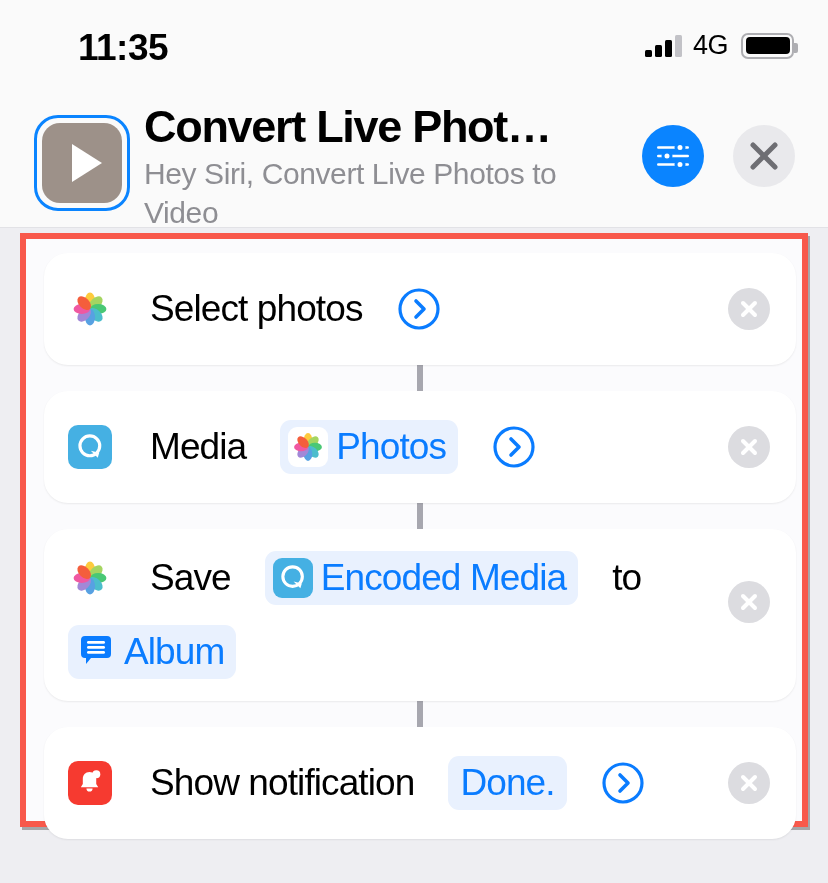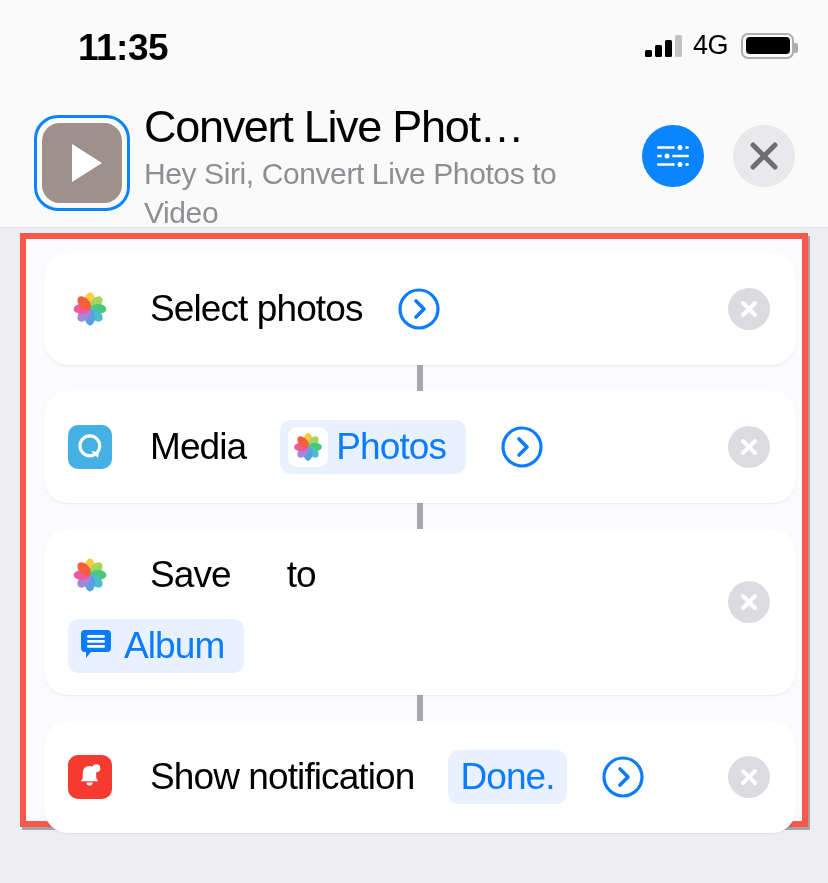--- a/index.html
+++ b/index.html
@@ -123,21 +123,21 @@
     border-bottom: 19px solid transparent;
     margin-left: 9px;
   }
   .header-text {
     position: absolute;
     left: 144px; top: 12px;
     width: 440px;
   }
   .header-title {
     font-size: 45px;
-    font-weight: 400;
+    font-weight: 700;
     letter-spacing: -1.3px;
     color: #000;
     line-height: 54px;
     white-space: nowrap;
     overflow: hidden;
   }
   .header-sub {
     font-size: 30px;
     color: #8e8e93;
     line-height: 39px;
@@ -232,21 +232,21 @@
     letter-spacing: -0.9px;
     line-height: 48px;
     white-space: nowrap;
   }
 
   .token {
     display: inline-flex;
     align-items: center;
     background: #e9f1fe;
     border-radius: 11px;
-    padding: 4px 20px 4px 8px;
+    padding: 4px 12px 4px 8px;
     gap: 8px;
   }
   .token.plain { padding: 4px 12px; }
   .token-text {
     font-size: 37px;
     color: #0a7cff;
     letter-spacing: -0.9px;
     line-height: 46px;
     white-space: nowrap;
   }
@@ -449,20 +449,29 @@
                 <ellipse cx="0" cy="-8.2" rx="5.1" ry="8.2" fill="#4b9ae0" transform="rotate(180)"></ellipse>
                 <ellipse cx="0" cy="-8.2" rx="5.1" ry="8.2" fill="#9b7fd4" transform="rotate(225)"></ellipse>
                 <ellipse cx="0" cy="-8.2" rx="5.1" ry="8.2" fill="#ef4c9a" transform="rotate(270)"></ellipse>
                 <ellipse cx="0" cy="-8.2" rx="5.1" ry="8.2" fill="#f4522e" transform="rotate(315)"></ellipse>
               </g>
             </svg>
           </div>
           <div class="sp"></div>
           <div class="act-label">Save</div>
           <div class="sp-sm"></div>
+          <div class="token">
+            <div class="token-ic" style="background:#45b0e3">
+              <svg viewBox="0 0 32 32" style="width:78%;height:78%">
+                <circle cx="16" cy="15" r="10" fill="none" stroke="#ffffff" stroke-width="3.2"></circle>
+                <path d="M17 20 L24 27 L25.5 22 Z" fill="#ffffff"></path>
+              </svg>
+            </div>
+            <span class="token-text">Encoded Media</span>
+          </div>
           <div class="sp-sm"></div>
           <div class="act-label">to</div>
           <div class="break"></div>
           <div class="token">
             <div class="token-ic">
               <svg class="bubble-ic" viewBox="0 0 40 40">
                 <path d="M5 8 a4 4 0 0 1 4 -4 h22 a4 4 0 0 1 4 4 v14 a4 4 0 0 1 -4 4 h-16 l-5 6 v-6 h-1 a4 4 0 0 1 -4 -4 z" fill="#0a7cff"></path>
                 <rect x="11" y="9" width="18" height="2.8" rx="1.4" fill="#ffffff"></rect>
                 <rect x="11" y="14" width="18" height="2.8" rx="1.4" fill="#ffffff"></rect>
                 <rect x="11" y="19" width="18" height="2.8" rx="1.4" fill="#ffffff"></rect>

